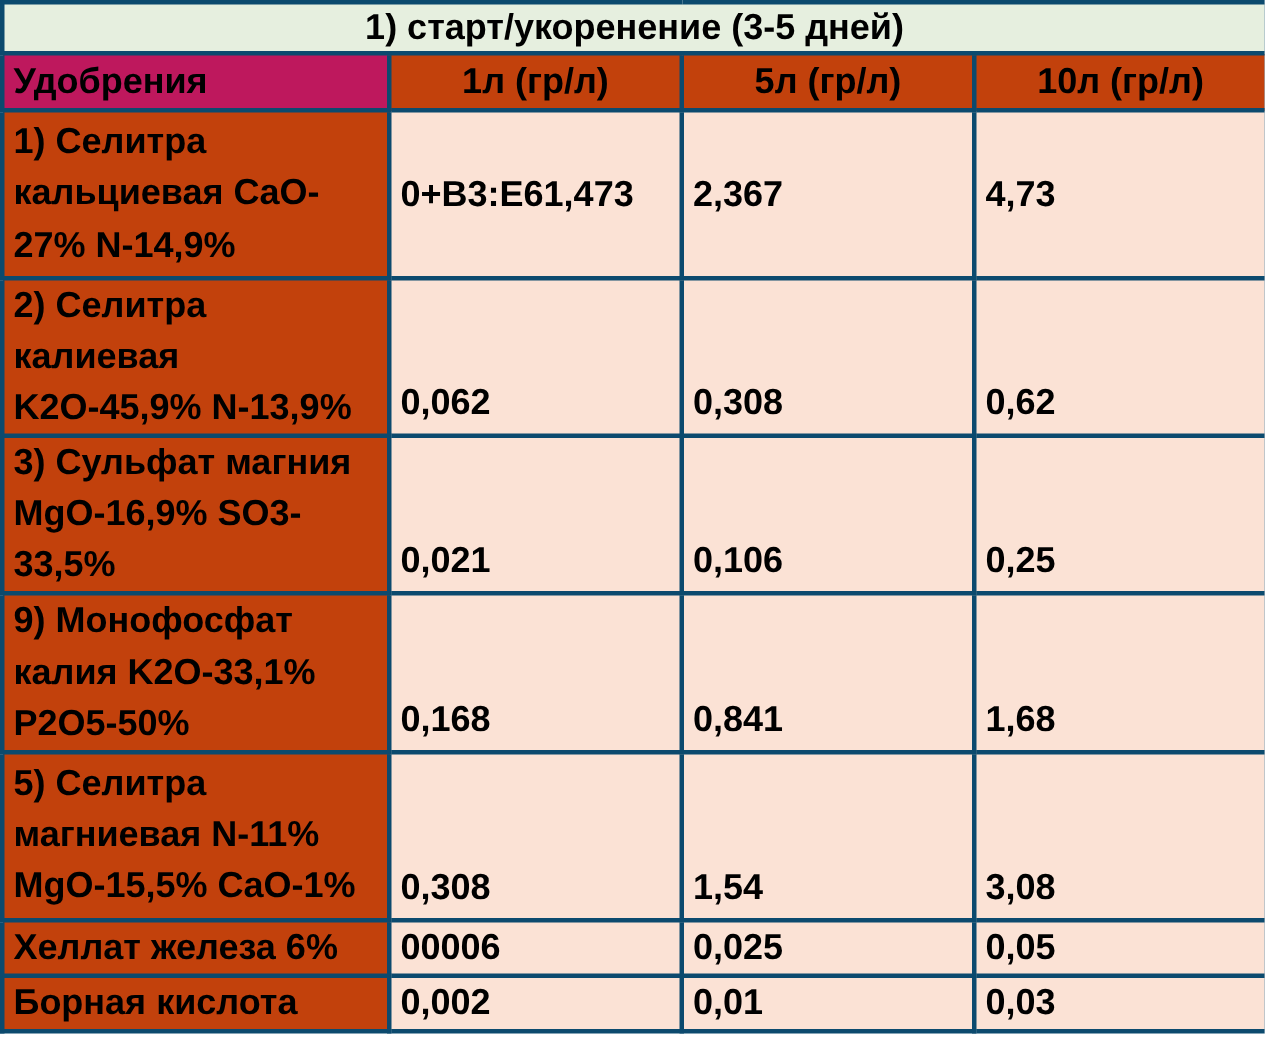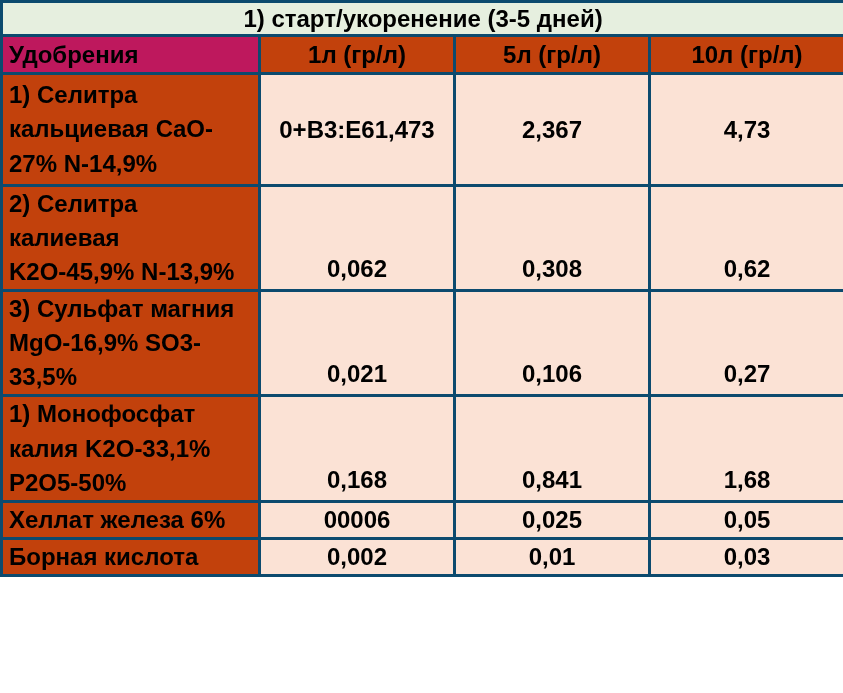--- a/index.html
+++ b/index.html
@@ -56,21 +56,21 @@
   }
   .name-cell {
     background: #c2410c;
     text-align: left;
     line-height: 1.42;
     padding-top: 2px;
     padding-bottom: 2px;
   }
   .val-cell {
     background: #fbe2d5;
-    text-align: center;
+    text-align: left;
   }
   .r-tall  { height: 112px; }
   .r-mid   { height: 83px; padding-left: 16px; }
   .r-mid2  { height: 102px; }
   .r-mid3  { height: 96px; }
   .r-mid4  { height: 112px; }
   .r-short { height: 33px; }
   .name-cell .ln { display: block; }
   .val-cell.bottomish {
     vertical-align: bottom;
@@ -121,34 +121,44 @@
       </tr>
 
       <tr class="r-mid2">
         <td class="name-cell">
           <span class="ln">3) Сульфат магния</span>
           <span class="ln">MgO-16,9% SO3-</span>
           <span class="ln">33,5%</span>
         </td>
         <td class="val-cell bottomish">0,021</td>
         <td class="val-cell bottomish">0,106</td>
-        <td class="val-cell bottomish">0,27</td>
+        <td class="val-cell bottomish">0,25</td>
       </tr>
 
       <tr class="r-mid3">
         <td class="name-cell">
-          <span class="ln">1) Монофосфат</span>
+          <span class="ln">9) Монофосфат</span>
           <span class="ln">калия K2O-33,1%</span>
           <span class="ln">P2O5-50%</span>
         </td>
         <td class="val-cell bottomish">0,168</td>
         <td class="val-cell bottomish">0,841</td>
         <td class="val-cell bottomish">1,68</td>
       </tr>
 
+      <tr class="r-mid4">
+        <td class="name-cell">
+          <span class="ln">5) Селитра</span>
+          <span class="ln">магниевая N-11%</span>
+          <span class="ln">MgO-15,5% CaO-1%</span>
+        </td>
+        <td class="val-cell bottomish">0,308</td>
+        <td class="val-cell bottomish">1,54</td>
+        <td class="val-cell bottomish">3,08</td>
+      </tr>
 
       <tr class="r-short">
         <td class="name-cell">
           <span class="ln">Хеллат железа 6%</span>
         </td>
         <td class="val-cell">00006</td>
         <td class="val-cell">0,025</td>
         <td class="val-cell">0,05</td>
       </tr>
 

